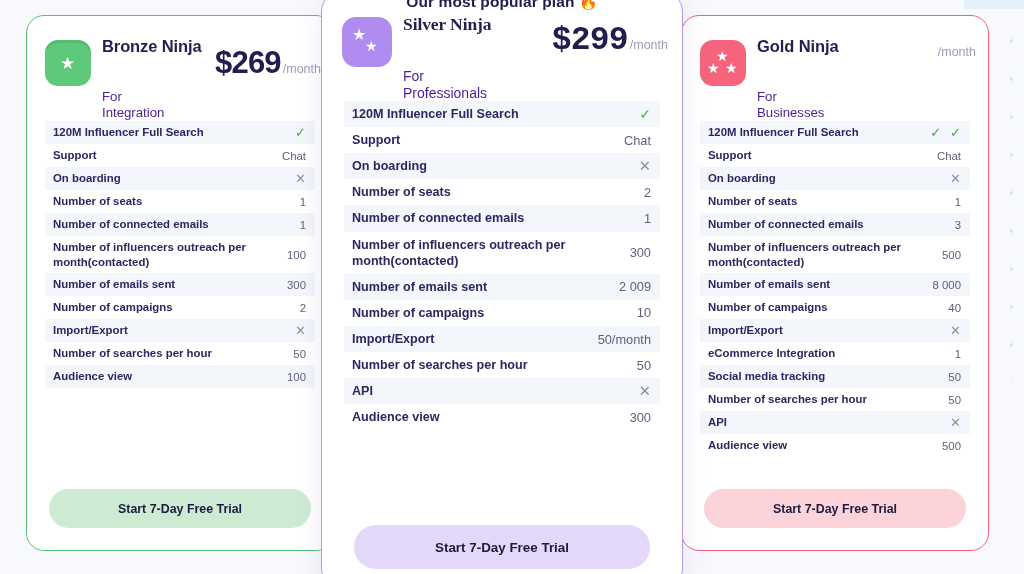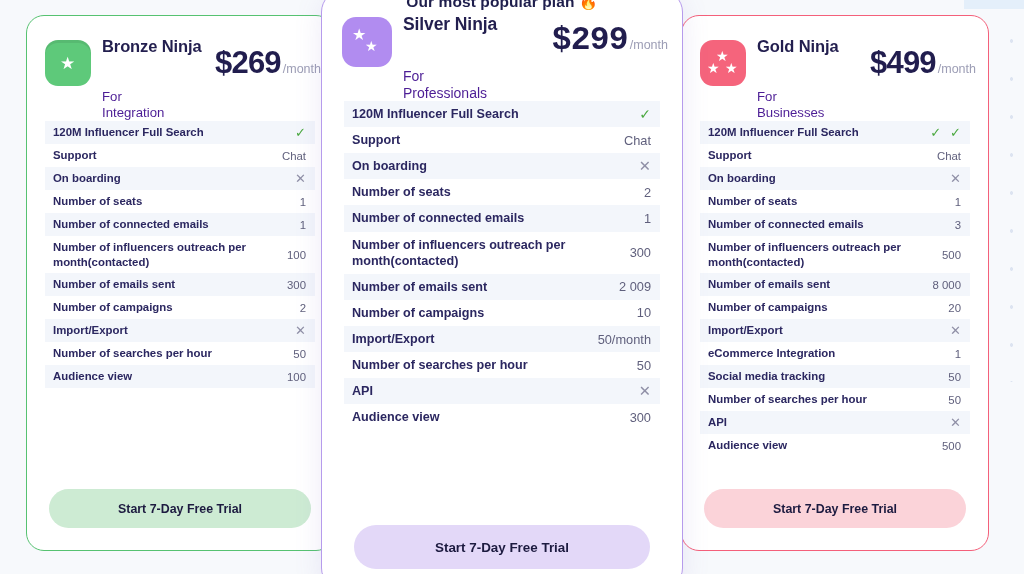--- a/index.html
+++ b/index.html
@@ -100,21 +100,21 @@
   }
 
   .plan-titles { margin-left: 11px; min-width: 0; }
   .plan-name {
     font-size: 16.5px;
     font-weight: 700;
     color: #231f4f;
     white-space: nowrap;
     letter-spacing: -.1px;
   }
-  .card-silver .plan-name { font-size: 17.5px; }
+  .card-silver .plan-name { font-size: 17.5px; font-family: Liberation Serif, serif; }
   .plan-sub {
     font-size: 13.2px;
     color: #4c1d95;
     line-height: 1.22;
     max-width: 78px;
     margin-top: 33px;
   }
   .card-silver .plan-sub { font-size: 14px; max-width: 96px; }
 
   .price-wrap {
@@ -283,21 +283,20 @@
           <span class="st" style="left:25px;top:21px;font-size:14px;">★</span>
         </div>
         <div class="plan-titles">
           <div class="plan-name">Gold Ninja</div>
           <div class="plan-sub">
             <span>For</span><br>
             <span>Businesses</span>
           </div>
         </div>
         <div class="price-wrap">
-          <span class="price">$499</span>
           <span class="per">/month</span>
         </div>
       </div>
       <div class="features">
           <div class="frow alt">
             <div class="flabel">120M Influencer Full Search</div>
             <div class="fval dbl"><span class="check">✓</span><span class="check">✓</span></div>
           </div>
           <div class="frow">
             <div class="flabel">Support</div>
@@ -318,21 +317,21 @@
           <div class="frow">
             <div class="flabel">Number of influencers outreach per month(contacted)</div>
             <div class="fval">500</div>
           </div>
           <div class="frow alt">
             <div class="flabel">Number of emails sent</div>
             <div class="fval">8 000</div>
           </div>
           <div class="frow">
             <div class="flabel">Number of campaigns</div>
-            <div class="fval">20</div>
+            <div class="fval">40</div>
           </div>
           <div class="frow alt">
             <div class="flabel">Import/Export</div>
             <div class="fval"><span class="cross">✕</span></div>
           </div>
           <div class="frow">
             <div class="flabel">eCommerce Integration</div>
             <div class="fval">1</div>
           </div>
           <div class="frow alt">

